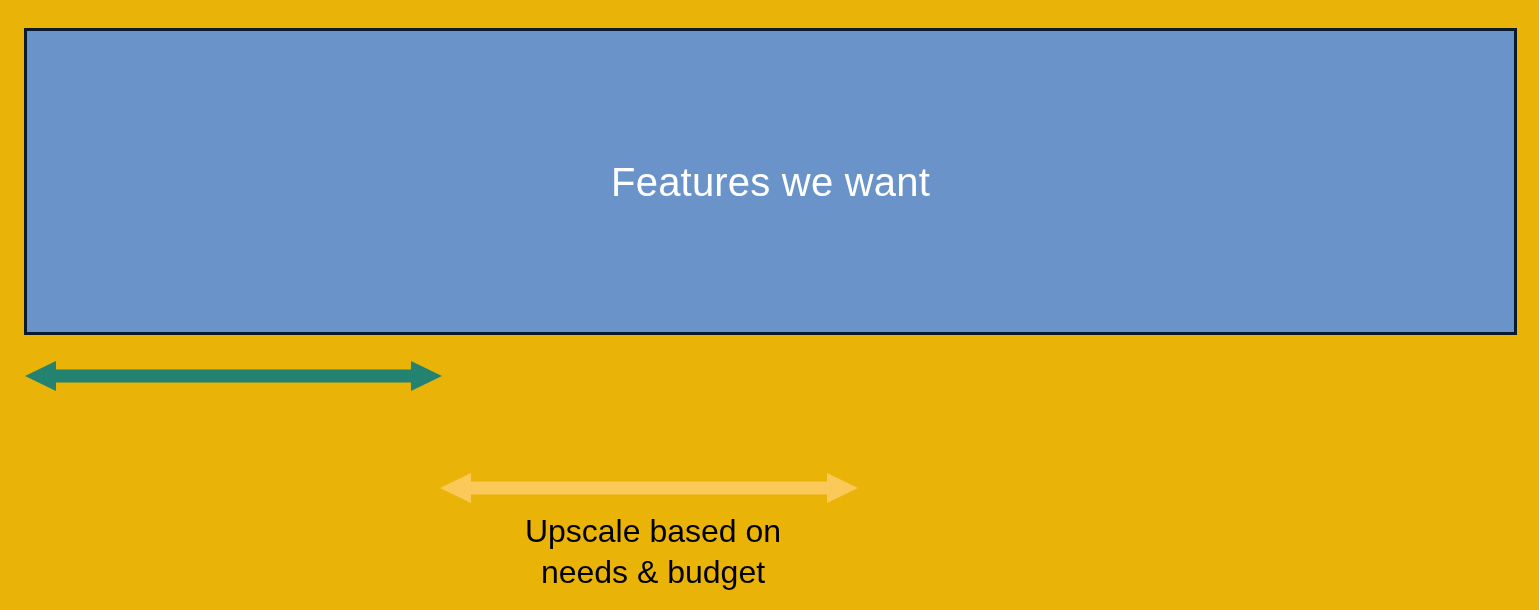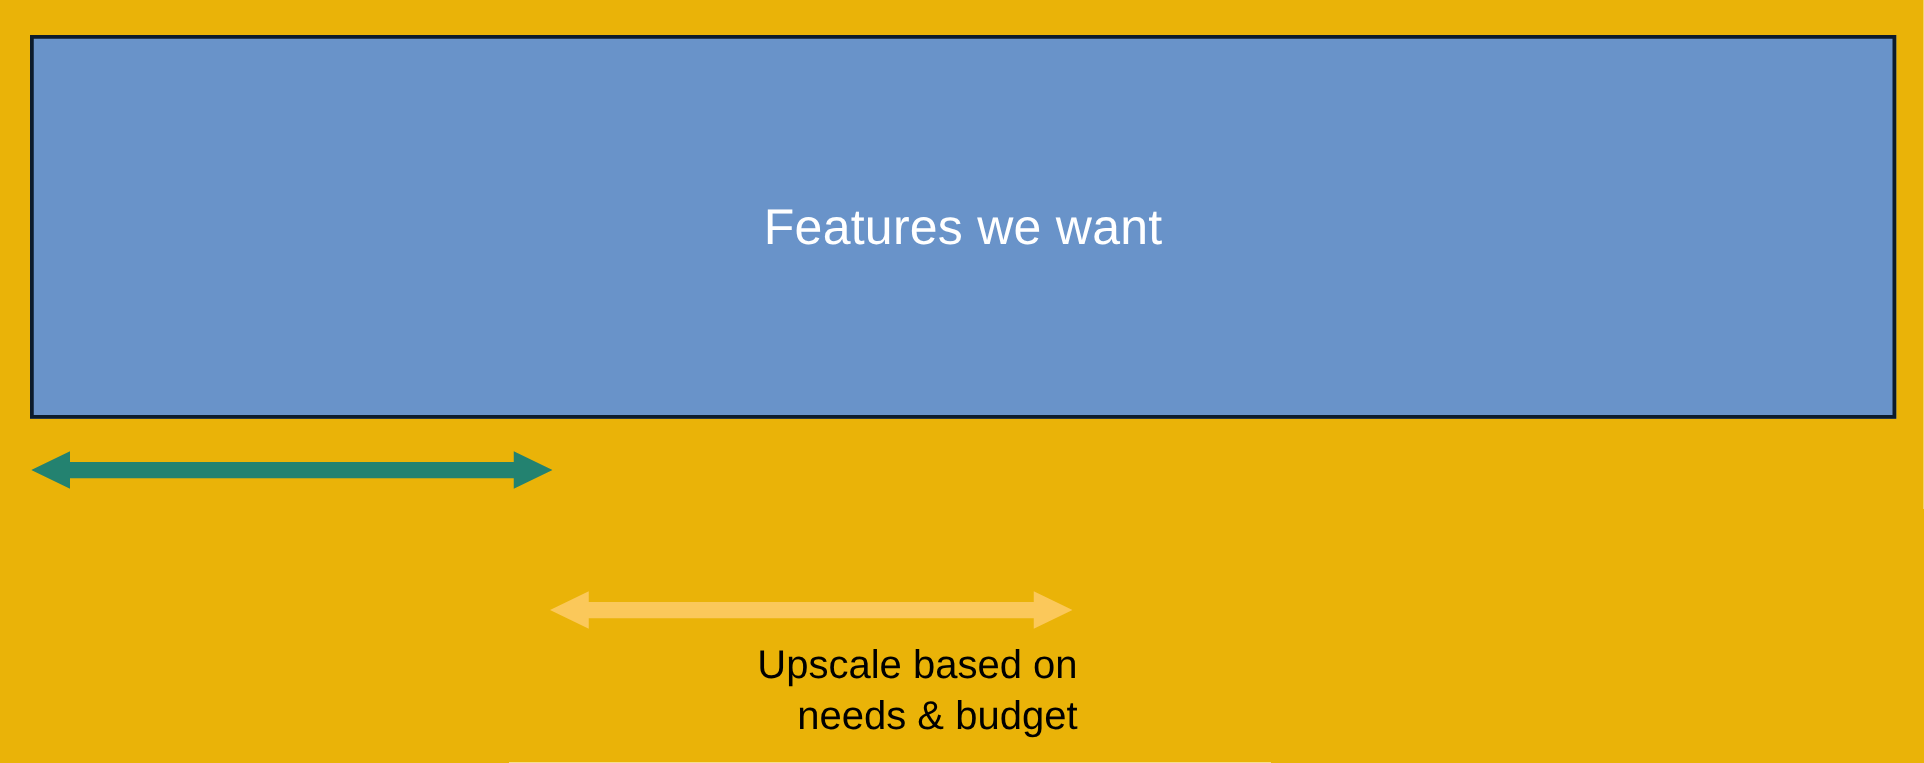--- a/index.html
+++ b/index.html
@@ -79,21 +79,20 @@
   #upscale-arrow-group {
     left: 440px;
     top: 470px;
     width: 418px;
     height: 36px;
   }
   #upscale-caption {
     left: 444px;
     top: 511px;
     width: 418px;
-    text-align: right;
   }
 </style>
 </head>
 <body>
 
 <div id="canvas" style="background: #eab308;">
 
   <div class="feature-box" style="background: rgb(105, 147, 201); border-color: rgb(12, 27, 43);">
     <span class="feature-box-label" style="color: rgb(255, 255, 255);">Features we want</span>
   </div>

